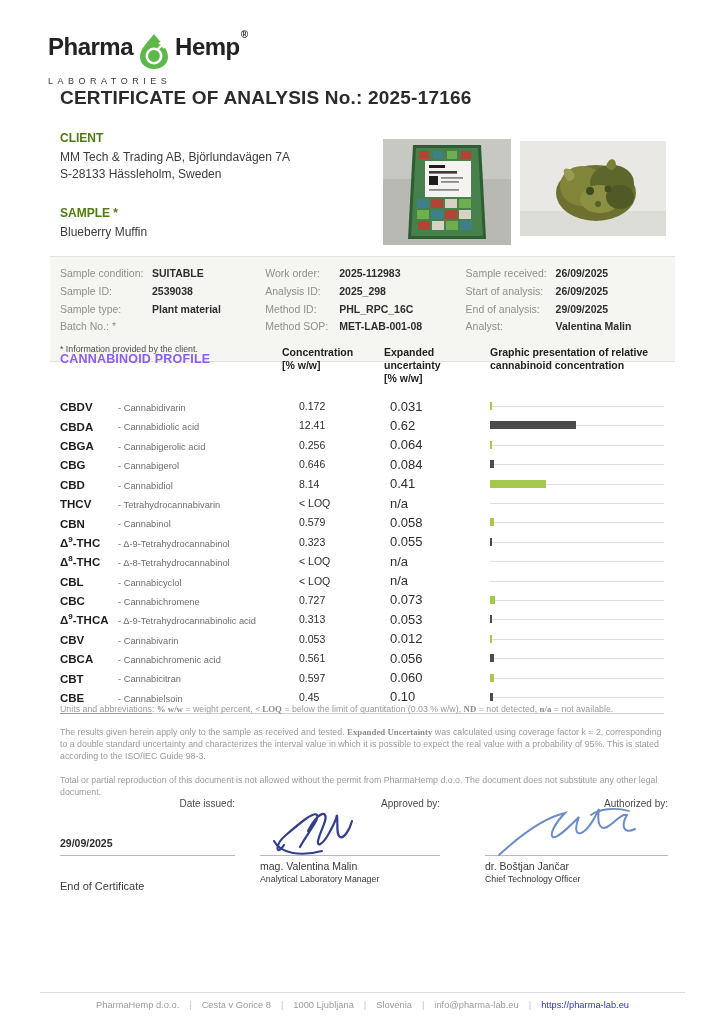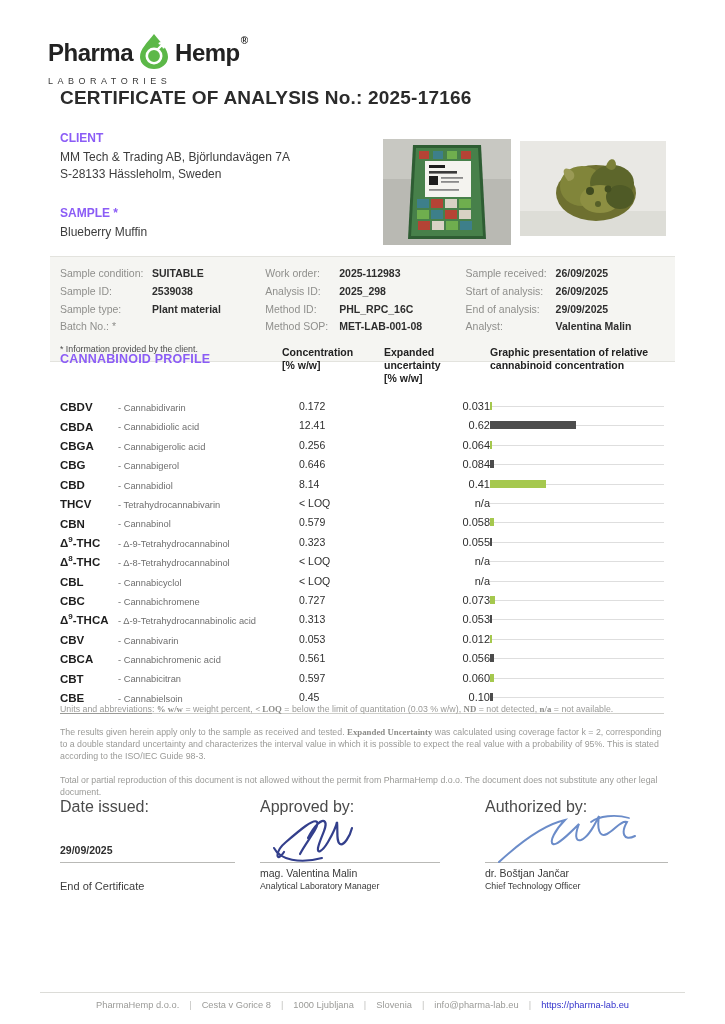--- a/index.html
+++ b/index.html
@@ -2,31 +2,31 @@
 <html><head>
 <meta charset="utf-8">
 <style>
   * { margin:0; padding:0; box-sizing:border-box; }
   html,body { background:#ffffff; }
   body { font-family:"Liberation Sans", sans-serif; color:#2e2e2e; }
   .page { position:relative; width:725px; height:1024px; background:#fff; overflow:hidden; }
 
   
   .logo { position:absolute; left:48px; top:33px; }
-  .logo-row { display:flex; align-items:center; gap:6px; }
+  .logo-row { display:flex; align-items:flex-start; gap:6px; }
   .logo-word { font-size:24px; font-weight:700; color:#222; letter-spacing:-0.5px; }
   .logo-reg { font-size:10px; vertical-align:super; font-weight:700; color:#222; position:relative; top:-8px; left:1px;}
   .logo-sub { text-align:left; font-size:9px; letter-spacing:4.5px; color:#3a3a3a; margin-top:3px; font-weight:500;}
 
   
   .title { position:absolute; left:60px; top:87px; font-size:19px; font-weight:700; color:#2b2b2b; letter-spacing:0.2px;}
 
   
   .client-block { position:absolute; left:60px; top:131px; width:320px; }
-  .blk-h { font-size:12px; font-weight:700; color:#8b5cf6; margin-bottom:4px; }
+  .blk-h { font-size:12px; font-weight:700; color:#4d7c0f; margin-bottom:4px; }
   .blk-line { font-size:12px; color:#3c3c3c; line-height:1.45; }
   .sample-block { margin-top:22px; }
   .photos { position:absolute; left:383px; top:139px; display:flex; gap:9px; align-items:flex-start; }
   .photo { display:block; }
 
   
   .info-panel { position:absolute; left:50px; top:256px; width:625px;
     background:#f5f5f2; border-top:1px solid #e3e3de; border-bottom:1px solid #e3e3de;
     padding:9px 10px 7px 10px; }
   .info-cols { display:flex; }
@@ -46,35 +46,35 @@
   .t-head { display:grid; grid-template-columns:222px 102px 106px 174px; align-items:start; }
   .t-title { font-size:12.5px; font-weight:700; color:#8b5cf6; padding-top:6px; letter-spacing:0.2px;}
   .t-col-h { font-size:10.5px; font-weight:700; color:#222; line-height:1.25; white-space:pre-line; }
   .t-rows { margin-top:11px; }
   .t-row { display:grid; grid-template-columns:222px 102px 106px 174px; align-items:center; height:19.4px; }
   .c-name { display:flex; align-items:baseline; }
   .c-abbr { font-size:11.5px; font-weight:700; color:#1d1d1d; min-width:58px; }
   .c-abbr sup { font-size:8px; }
   .c-full { font-size:9.3px; color:#6e6e6e; }
   .c-val { font-size:10.5px; color:#2e2e2e; padding-left:17px; }
-  .c-unc { font-size:11px; color:#2e2e2e; padding-left:6px;text-align:right; }
+  .c-unc { font-size:13px; color:#2e2e2e; padding-left:6px; }
   .c-bar { position:relative; height:100%; }
   .bar-track { position:absolute; left:0; right:0; top:50%; height:1px; background:#dedede; }
   .bar-fill { position:absolute; left:0; top:50%; transform:translateY(-50%); height:8px; }
   .t-bottom-rule { border:none; border-top:1px solid #cfcfcb; margin-top:6px; }
 
   
   .notes { position:absolute; left:60px; top:703px; width:608px; }
   .note { font-size:8.8px; color:#9a9a97; line-height:1.38; margin-bottom:11px; }
   .note .seg-b { font-weight:700; color:#8b8b88;font-family:Liberation Serif, serif; }
 
   
   .signoff { position:absolute; left:60px; top:798px; width:608px; display:grid;
     grid-template-columns:200px 225px 183px; }
-  .sig-label { font-size:16px; color:#4a4a4a; }
+  .sig-label { font-size:10px; color:#4a4a4a;text-align:right; }
   .sig-space { height:46px; position:relative; }
   .sig-svg { position:absolute; bottom:-8px; left:10px; }
   .sig-line { border:none; border-top:1px solid #b9b9b6; margin:0; }
   .sig-date { font-size:10.5px; font-weight:700; color:#2e2e2e; position:absolute; bottom:6px; }
   .sig-name { font-size:10.5px; color:#3a3a3a; margin-top:4px; }
   .sig-role { font-size:8.8px; color:#3a3a3a; margin-top:2px; }
   .sig-col { position:relative; }
   .sig-col.c1 { padding-right:25px; }
   .sig-col.c2 { padding-right:45px; }
   .end-cert { position:absolute; left:60px; top:880px; font-size:11px; color:#3c3c3c; }

